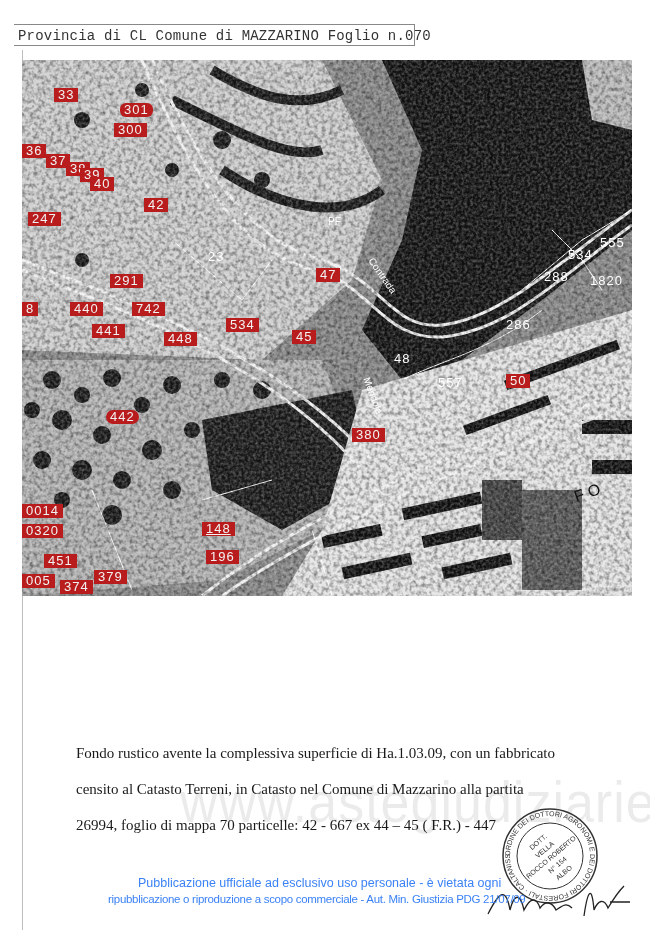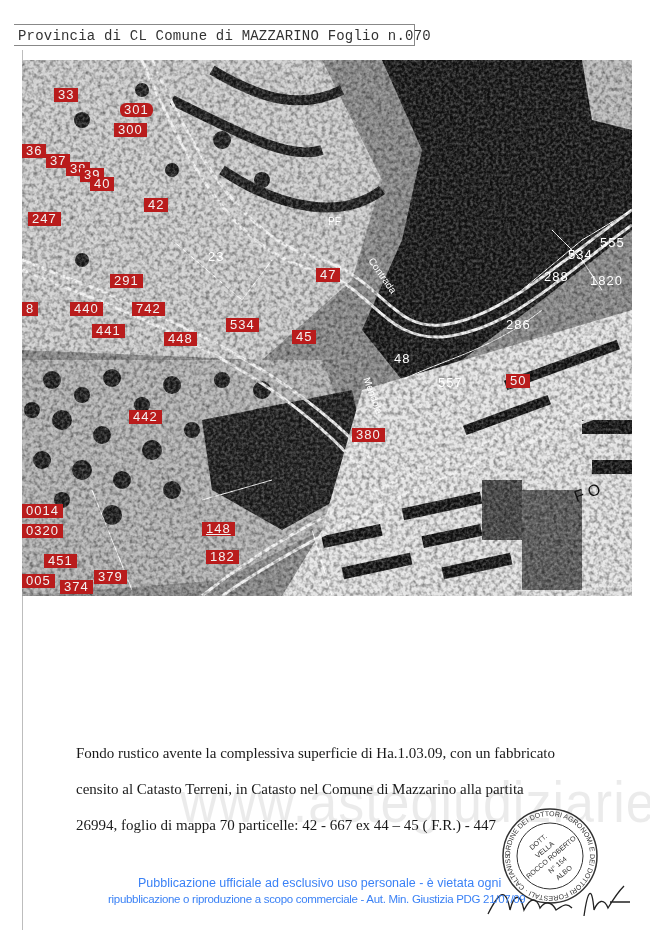--- a/index.html
+++ b/index.html
@@ -149,26 +149,26 @@
       <div class="plabel" style="left: 70px; top: 264px;">441</div>
       <div class="plabel" style="left: 270px; top: 270px;">45</div>
       <div class="plabel open" style="left: 368px; top: 292px;">48</div>
       <div class="plabel open" style="left: 412px; top: 316px;">557</div>
       <div class="plabel" style="left: 484px; top: 314px;">50</div>
       <div class="plabel open" style="left: 518px; top: 210px;">288</div>
       <div class="plabel open" style="left: 480px; top: 258px;">286</div>
       <div class="plabel open" style="left: 542px; top: 188px;">534</div>
       <div class="plabel open" style="left: 574px; top: 176px;">555</div>
       <div class="plabel open" style="left: 564px; top: 214px;">1820</div>
-      <div class="plabel" style="left: 107px; top: 350px;">442</div>
+      <div class="plabel" style="left: 84px; top: 350px; border-radius: 7px;">442</div>
       <div class="plabel" style="left: 330px; top: 368px;">380</div>
       <div class="plabel" style="left: 0px; top: 444px;">0014</div>
       <div class="plabel" style="left: 0px; top: 464px;">0320</div>
       <div class="plabel" style="left: 180px; top: 462px; text-decoration: underline;">148</div>
-      <div class="plabel" style="left: 184px; top: 490px;">182</div>
+      <div class="plabel" style="left: 184px; top: 490px;">196</div>
       <div class="plabel" style="left: 22px; top: 494px;">451</div>
       <div class="plabel" style="left: 72px; top: 510px;">379</div>
       <div class="plabel" style="left: 0px; top: 514px;">005</div>
       <div class="plabel" style="left: 38px; top: 520px;">374</div>
     </div>
   <div id="road-layer">
       <div class="road-label" style="left: 306px; top: 156px;">PF</div>
       <div class="road-label" style="left: 340px; top: 210px; transform: rotate(55deg);">Contrada</div>
       <div class="road-label" style="left: 332px; top: 330px; transform: rotate(70deg);">Mendola</div>
       <div class="road-label" style="left: 552px; top: 424px; font-size: 16px; color: rgb(17, 17, 17); transform: rotate(-20deg);">F O</div>

